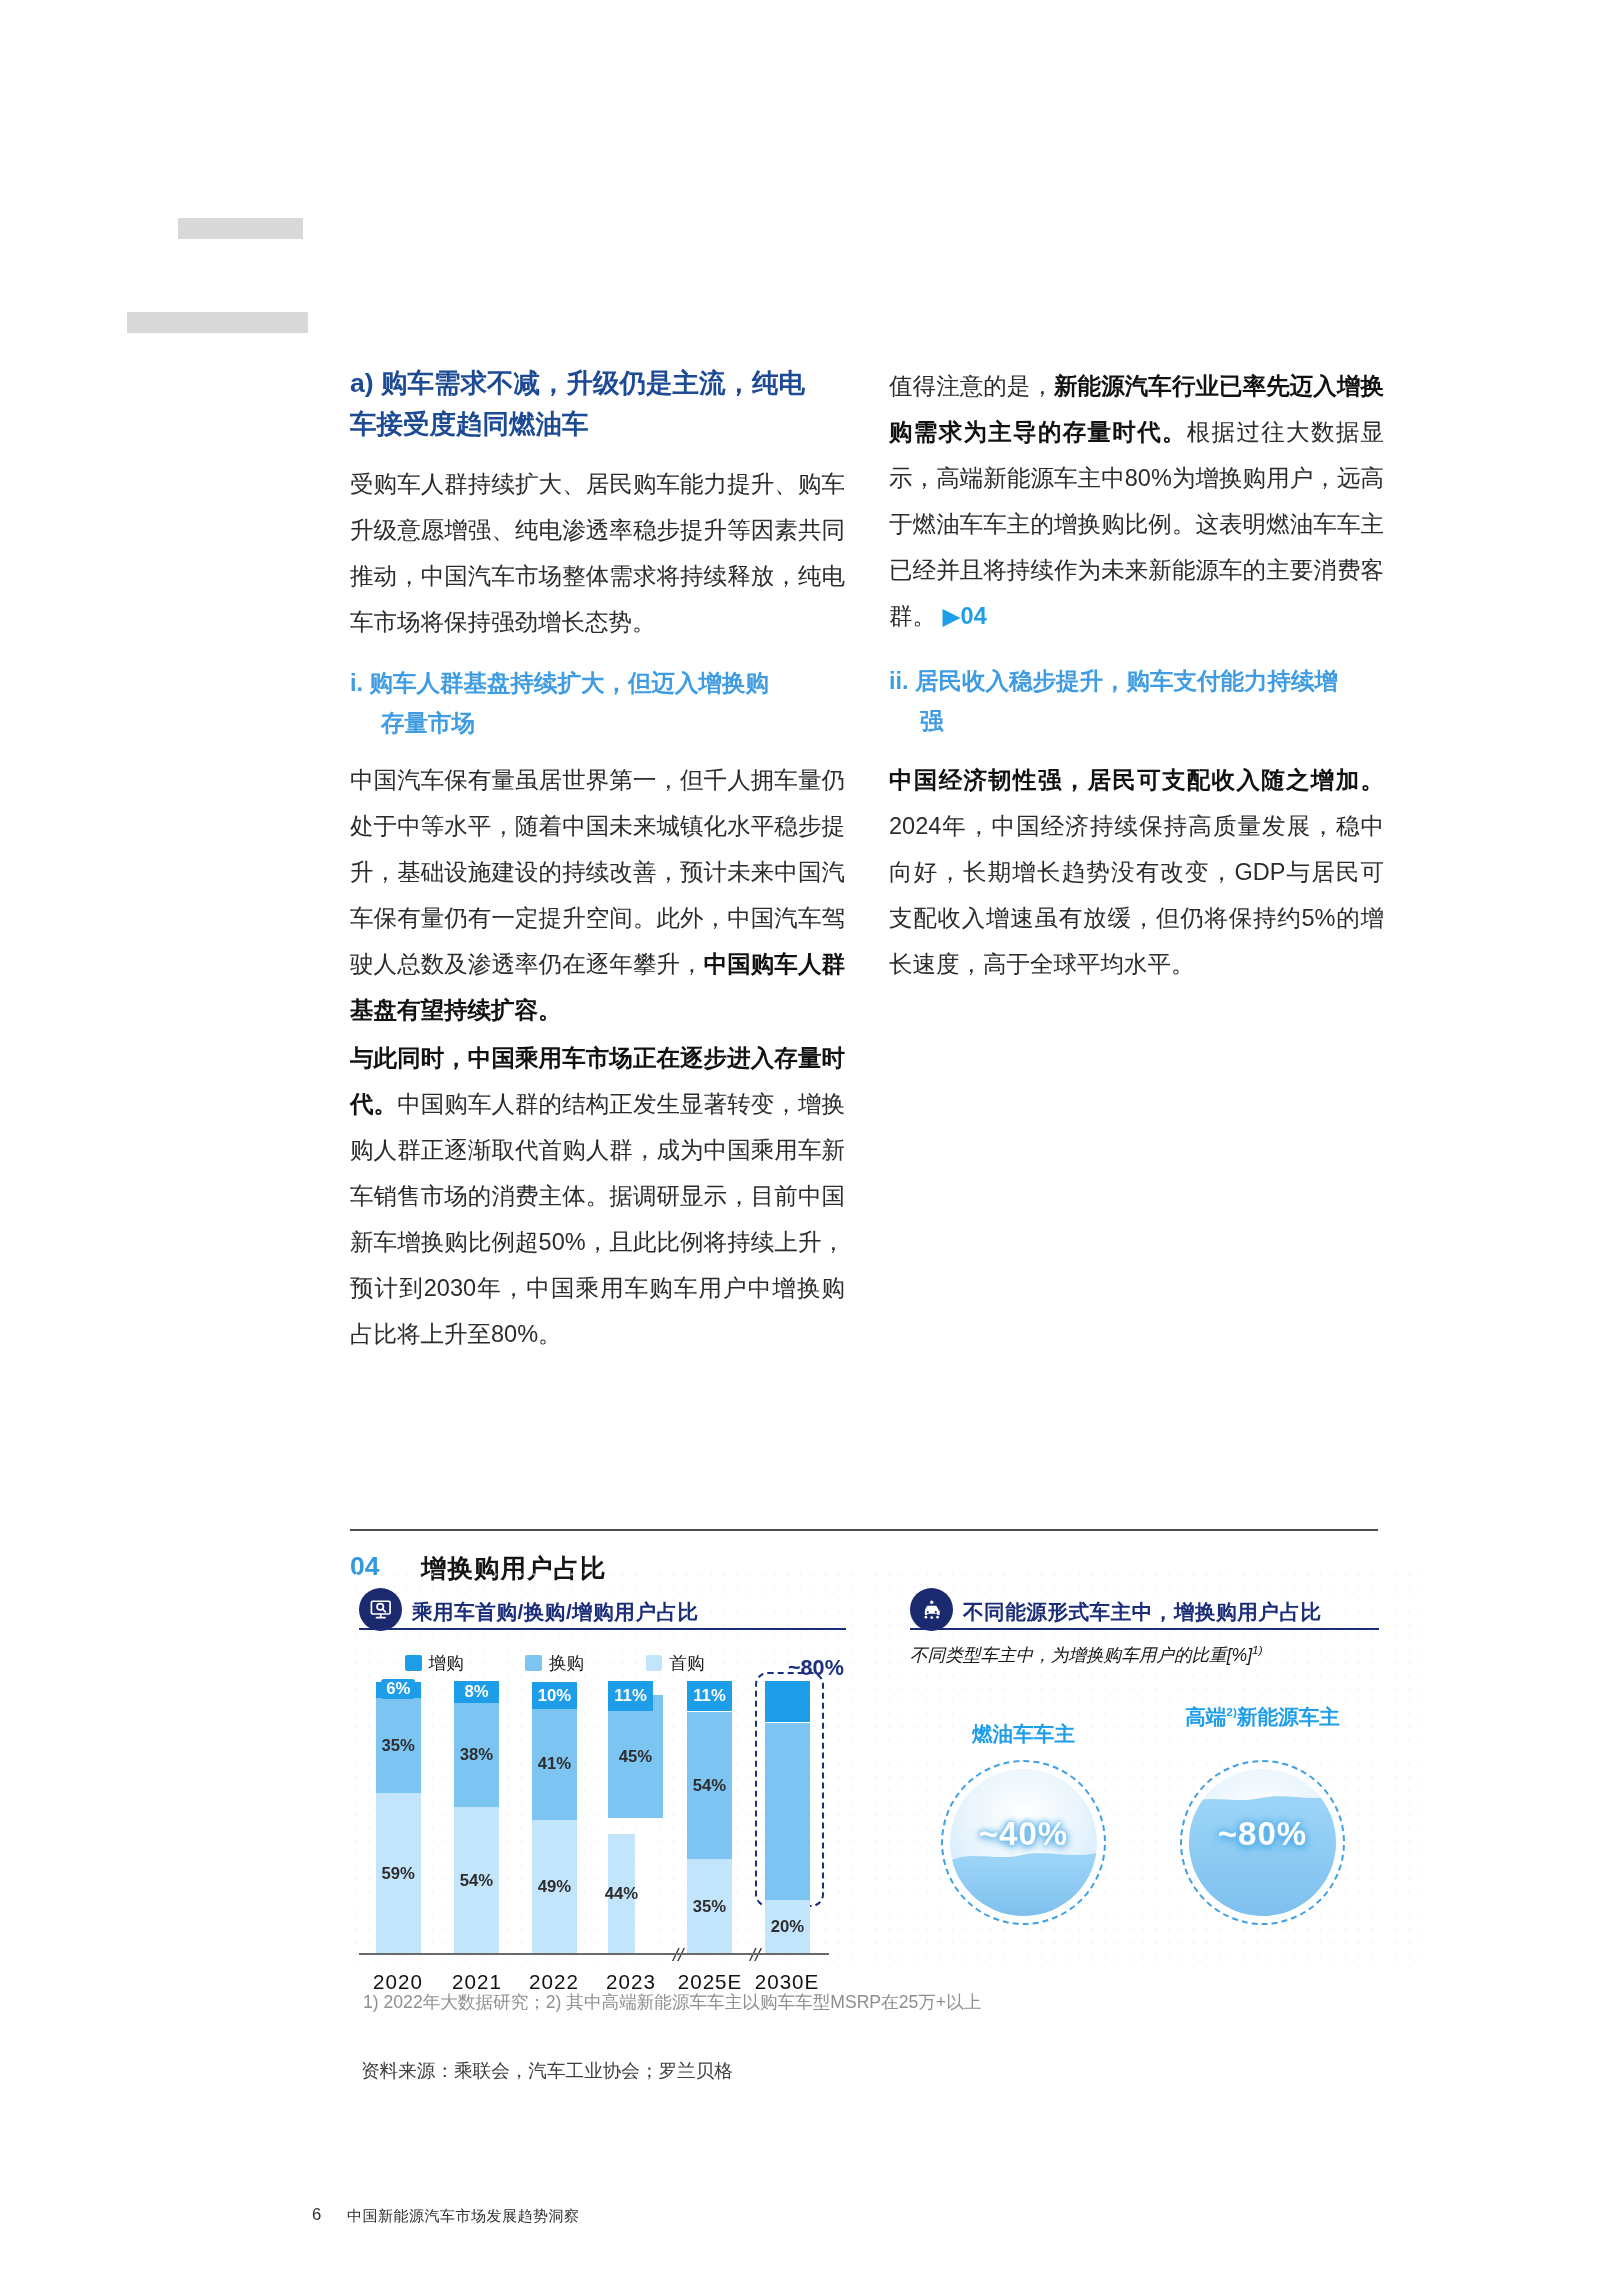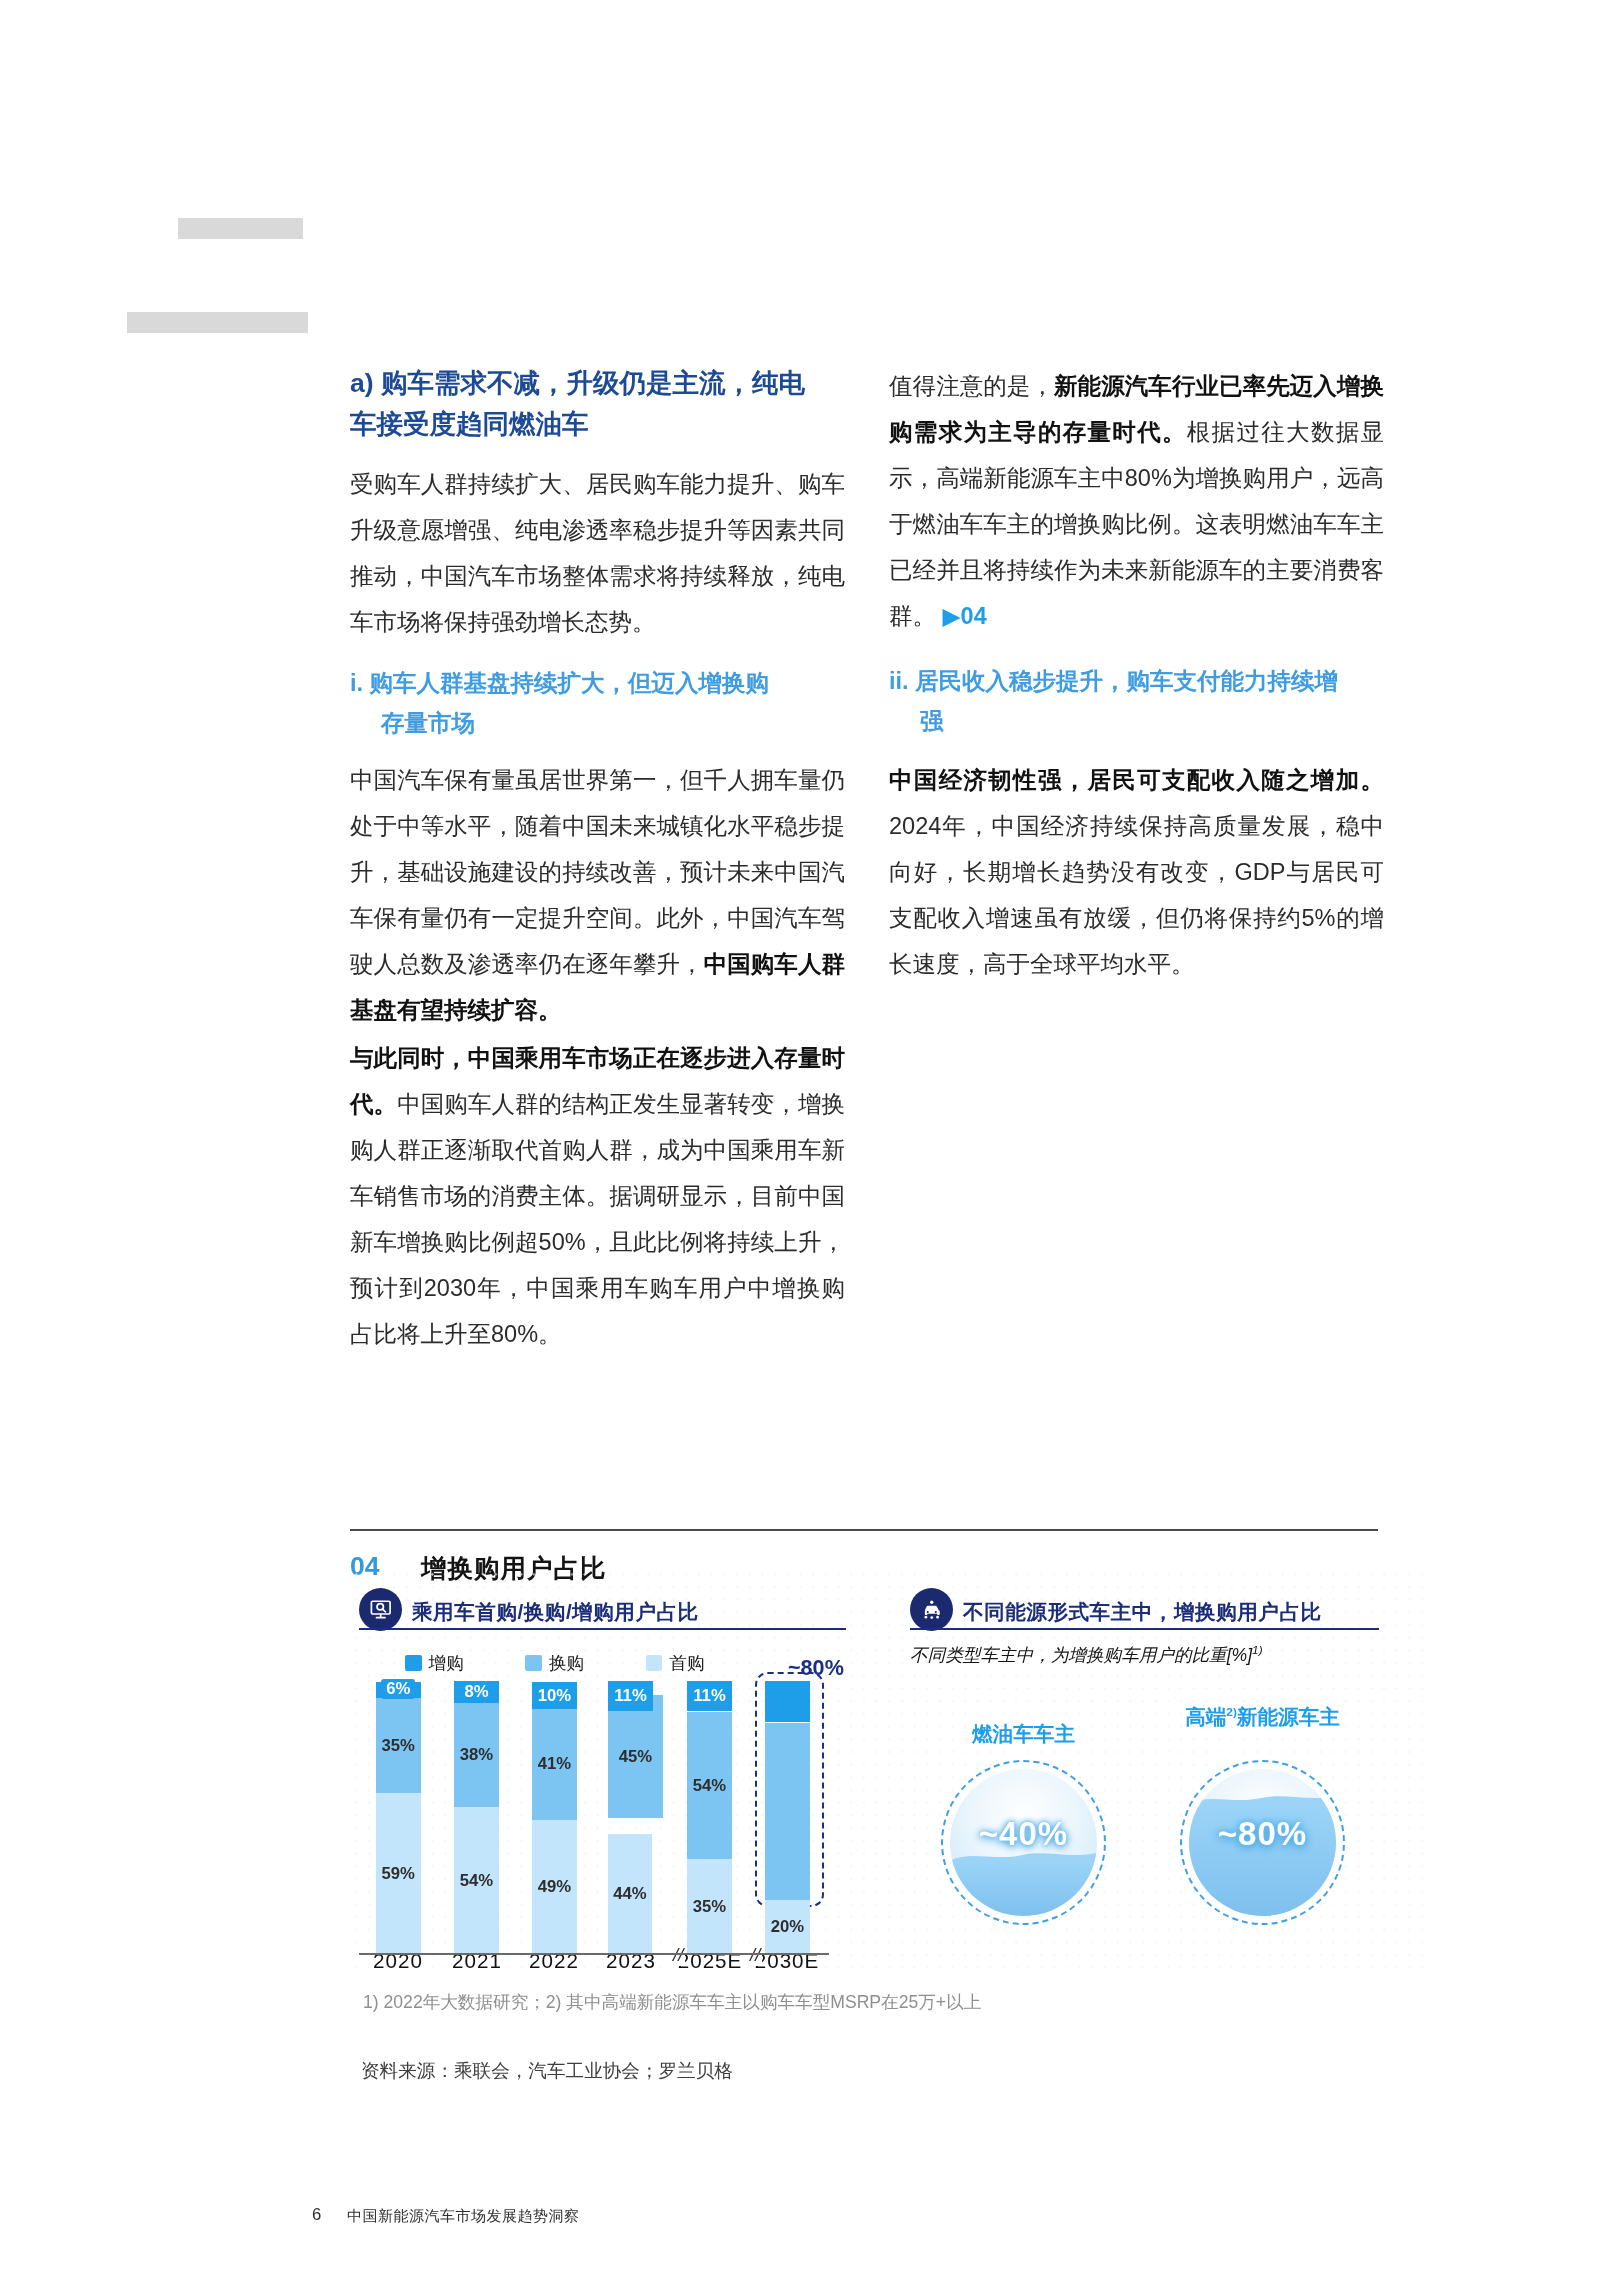--- a/index.html
+++ b/index.html
@@ -31,21 +31,21 @@
 
   .legend { position:absolute; left:365px; top:1651px; display:flex; gap:21.6px; }
   .legend-item { display:flex; align-items:center; gap:6.9px; font-size:17.6px; color:#1a1a1a;padding-left:40px; }
   .legend-swatch { width:16.7px; height:16.7px; border-radius:2px; display:inline-block; }
 
   #bar-plot { position:absolute; left:359px; top:1682px; width:470px; height:272px; }
   #bar-plot::after { content:""; position:absolute; left:0; right:0; bottom:-1px; border-bottom:2px solid #6a6a6a; }
   .bar-seg { position:absolute; }
   .seg-label { position:absolute; left:50%; top:50%; transform:translate(-50%,-50%); font-size:16.7px; font-weight:700; white-space:nowrap; }
   .seg-label.chip { padding:0 4.9px; border-radius:2.9px; top:42%; }
-  .xlab { position:absolute; top:267px; width:88px; margin-left:-44px; text-align:center; font-size:20.6px; color:#111; letter-spacing:1px; }
+  .xlab { position:absolute; top:288px; width:88px; margin-left:-44px; text-align:center; font-size:20.6px; color:#111; letter-spacing:1px; }
   .axis-break { position:absolute; bottom:-11.8px; font-size:18.6px; font-style:italic; color:#333; background:#fff; padding:0 2px; }
   .anno-rect { position:absolute; left:396px; top:-9.8px; width:69px; height:235px; border:2.5px dashed #1c3080; border-radius:12.7px; }
   .anno-label { position:absolute; left:429px; top:-27.4px; font-size:21.6px; font-weight:800; color:#1c3080; background:rgba(255,255,255,.0); }
 
   .subtitle-it { position:absolute; left:910px; top:1643px; font-size:17.6px; font-style:italic; color:#141414; }
   .group-label { position:absolute; top:1703px; text-align:center; font-size:20.6px; font-weight:700; color:#1e9de9; }
   .group-label sup, .subtitle-it sup { font-size:11.8px; }
 
   .gauge-ring { position:absolute; width:165px; height:165px; border:2px dashed #3e9fe5; border-radius:50%;
     display:flex; align-items:center; justify-content:center; }
@@ -140,21 +140,21 @@
       <div class="bar-seg" style="left: 173px; width: 45px; bottom: 0px; height: 134px; background: rgb(195, 229, 251);">
         <span class="seg-label" style="color: rgb(46, 46, 46);">49%</span>
       </div>
       <div class="bar-seg" style="left: 173px; width: 45px; bottom: 134px; height: 112px; background: rgb(124, 197, 243);">
         <span class="seg-label" style="color: rgb(46, 46, 46);">41%</span>
       </div>
       <div class="bar-seg" style="left: 173px; width: 45px; bottom: 245px; height: 27px; background: rgb(30, 157, 233);">
         <span class="seg-label" style="color: rgb(255, 255, 255);">10%</span>
       </div>
       <div class="xlab" style="left: 195px;">2022</div>
-      <div class="bar-seg" style="left: 249px; width: 44px; bottom: 0px; height: 120px; background: rgb(195, 229, 251);">
+      <div class="bar-seg" style="left: 249px; width: 27px; bottom: 0px; height: 120px; background: rgb(195, 229, 251);">
         <span class="seg-label" style="color: rgb(46, 46, 46);">44%</span>
       </div>
       <div class="bar-seg" style="left: 249px; width: 55px; bottom: 136px; height: 123px; background: rgb(124, 197, 243);">
         <span class="seg-label" style="color: rgb(46, 46, 46);">45%</span>
       </div>
       <div class="bar-seg" style="left: 249px; width: 45px; bottom: 243px; height: 30px; background: rgb(30, 157, 233);">
         <span class="seg-label" style="color: rgb(255, 255, 255);">11%</span>
       </div>
       <div class="xlab" style="left: 272px;">2023</div>
       <div class="bar-seg" style="left: 328px; width: 45px; bottom: 0px; height: 95px; background: rgb(195, 229, 251);">

